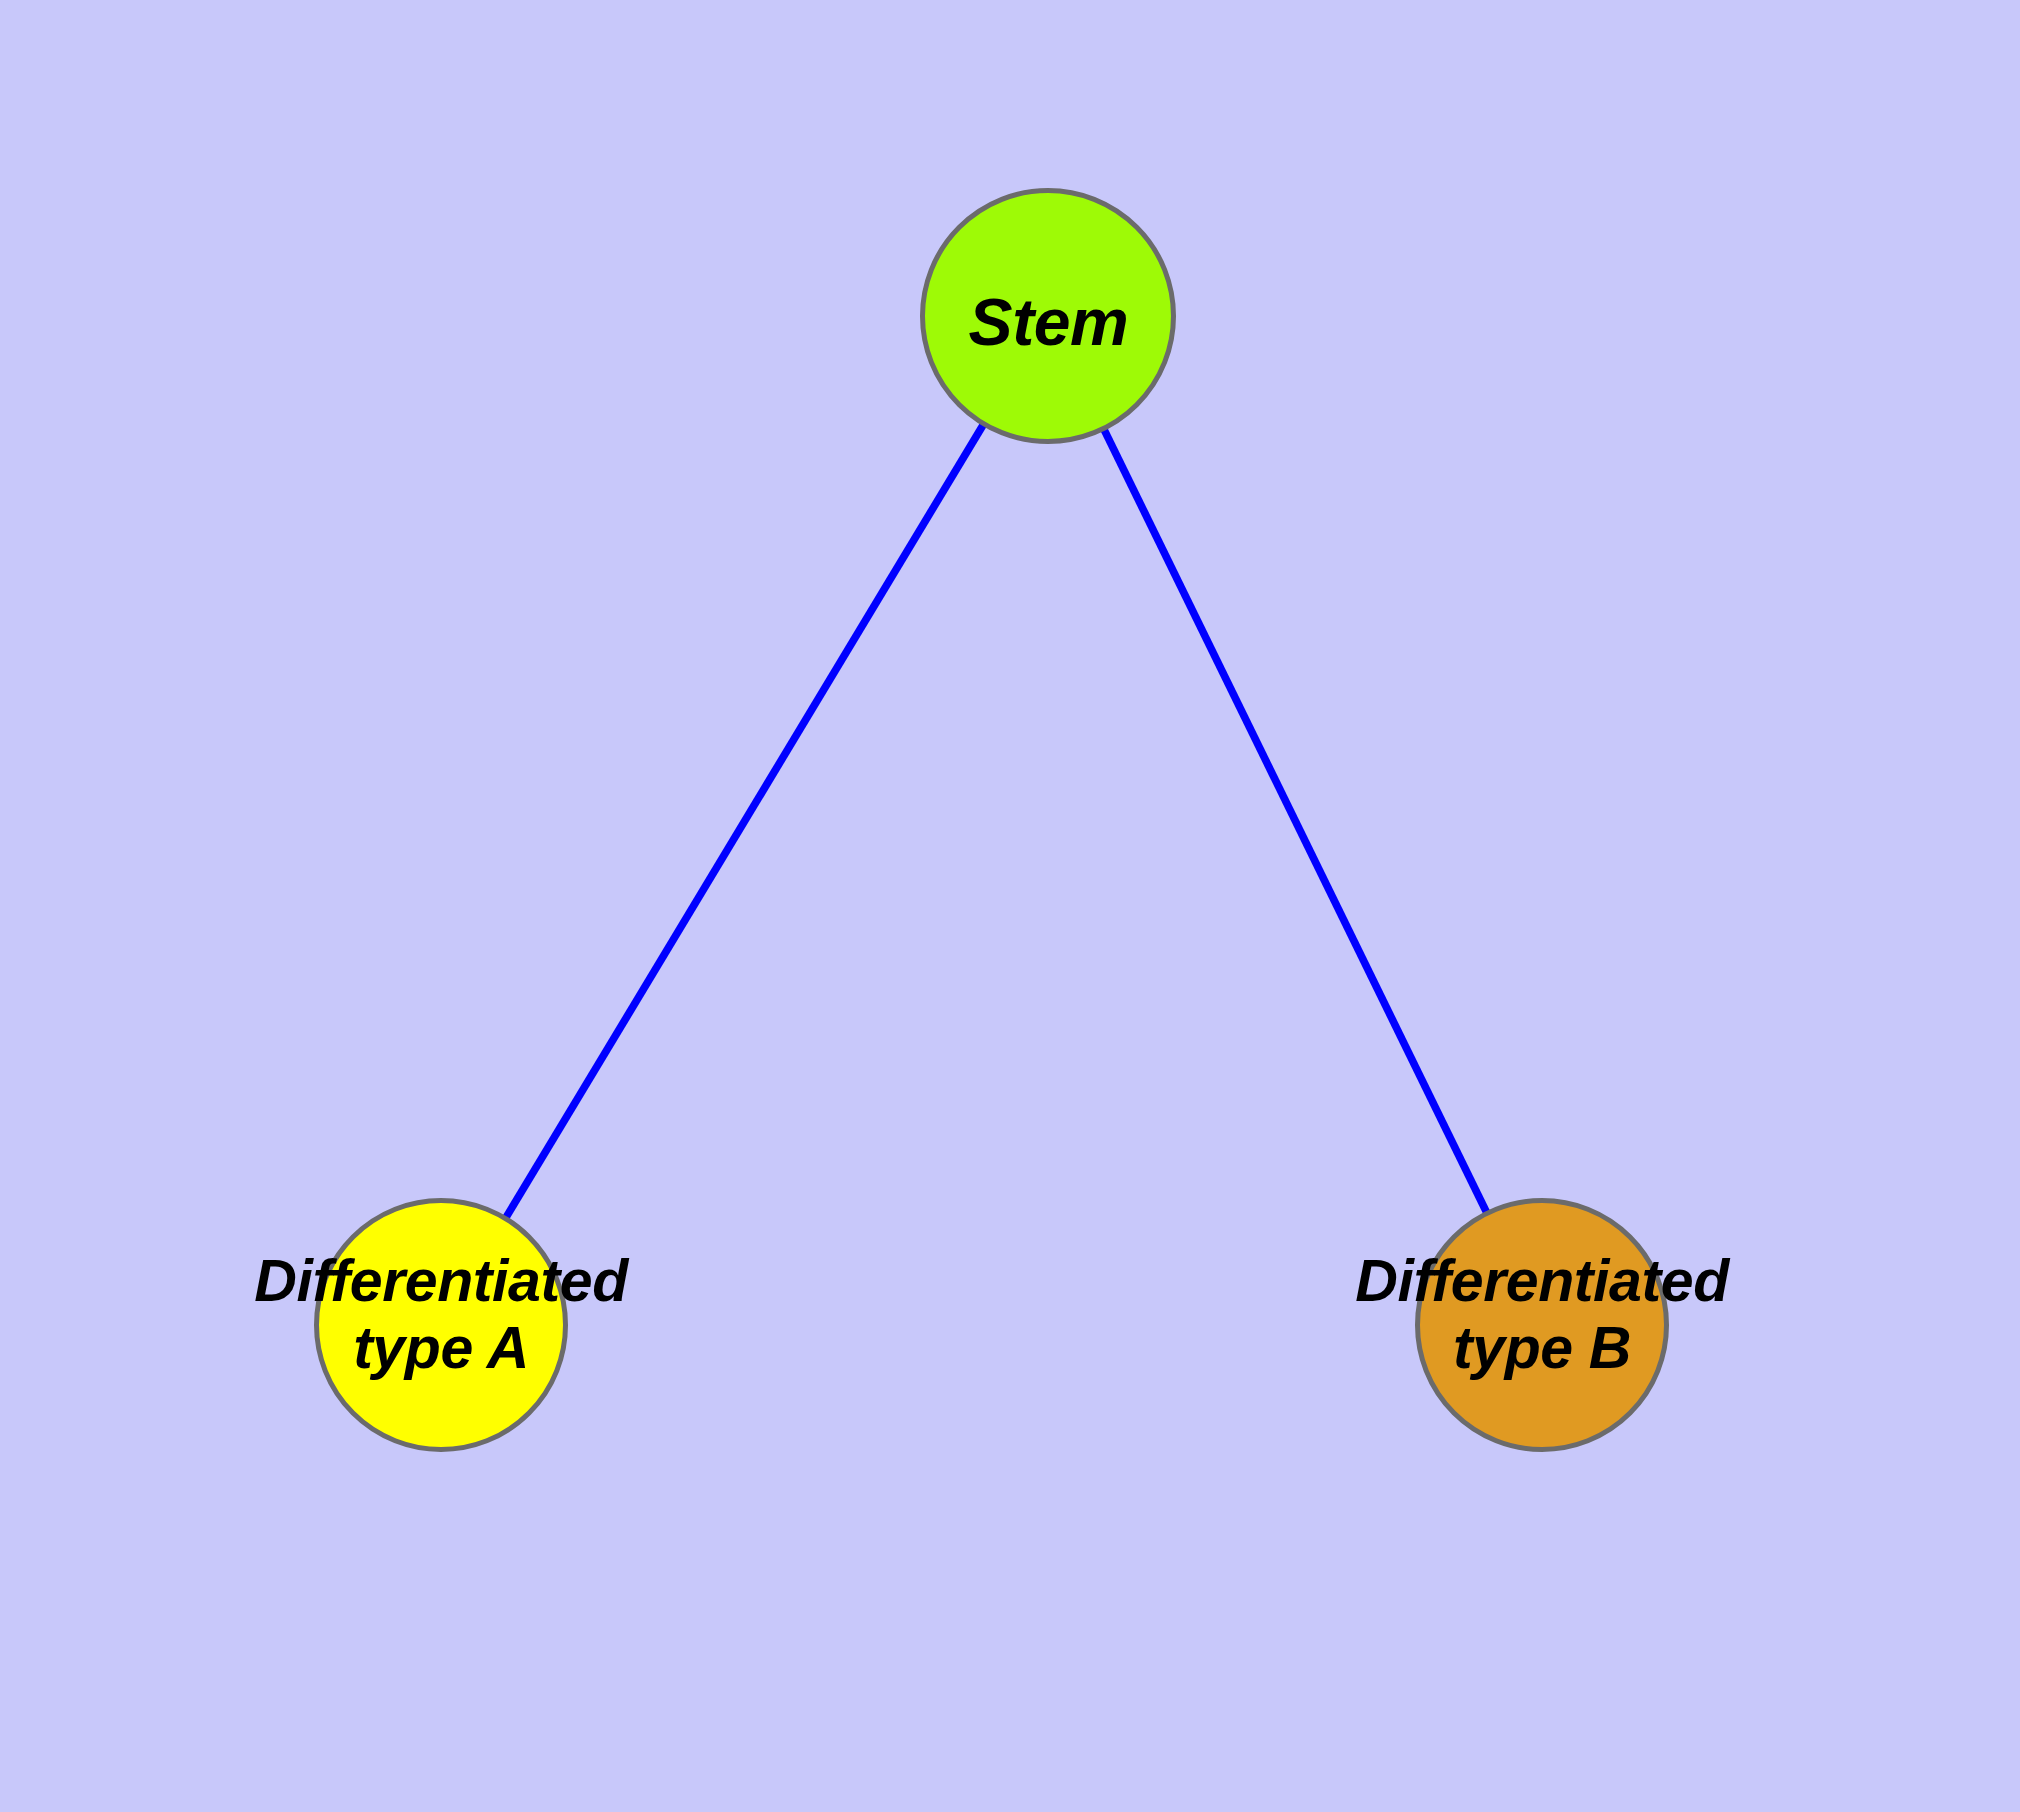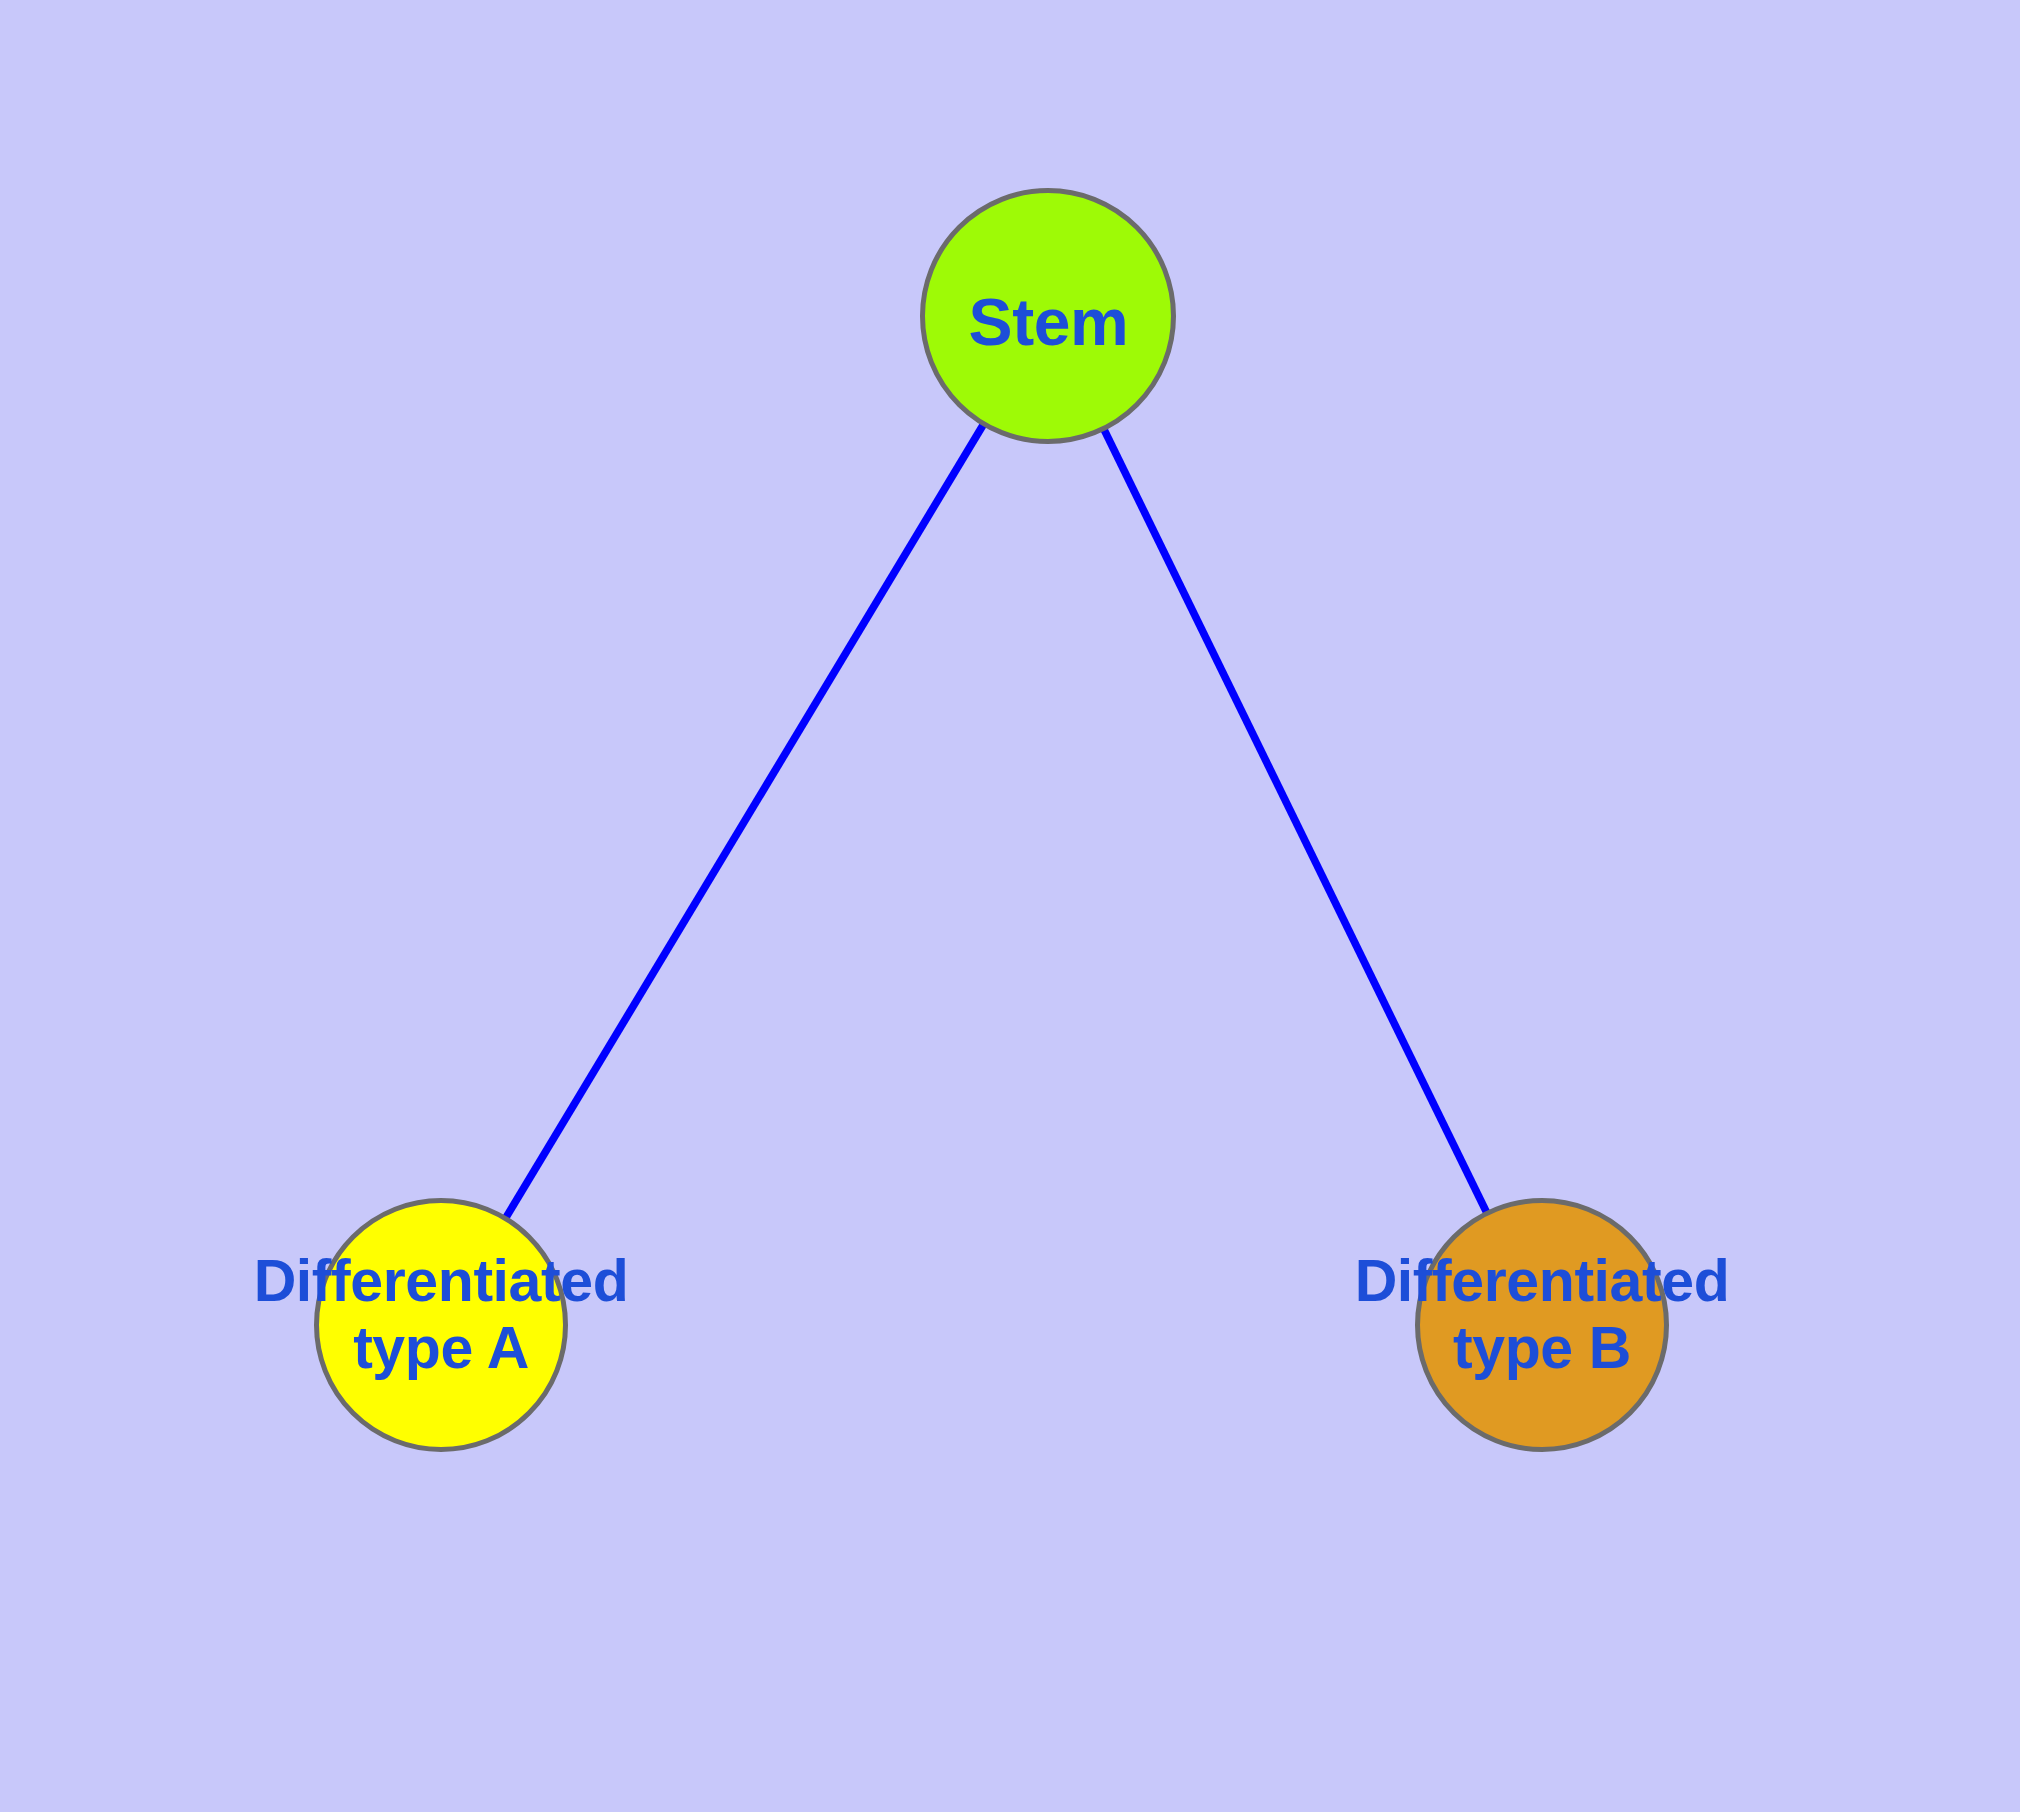--- a/index.html
+++ b/index.html
@@ -31,28 +31,29 @@
     position: absolute;
     z-index: 2;
     border-radius: 50%;
     box-sizing: border-box;
     border: 5.1px solid #6b6b6b;
     display: block;
   }
   .node-label {
     position: absolute;
     z-index: 3;
-    color: #1d4ed8;
+    color: #000000;
     font-family: "Liberation Sans", sans-serif;
     font-weight: bold;
     text-align: center;
     white-space: pre;
     line-height: 1.14;
     letter-spacing: -0.4px;
     pointer-events: none;
+    font-style: italic;
   }
 
   
   #node-stem {
     left: 920px;
     top: 188px;
     width: 256px;
     height: 256px;
     background: #9efa06;
   }

